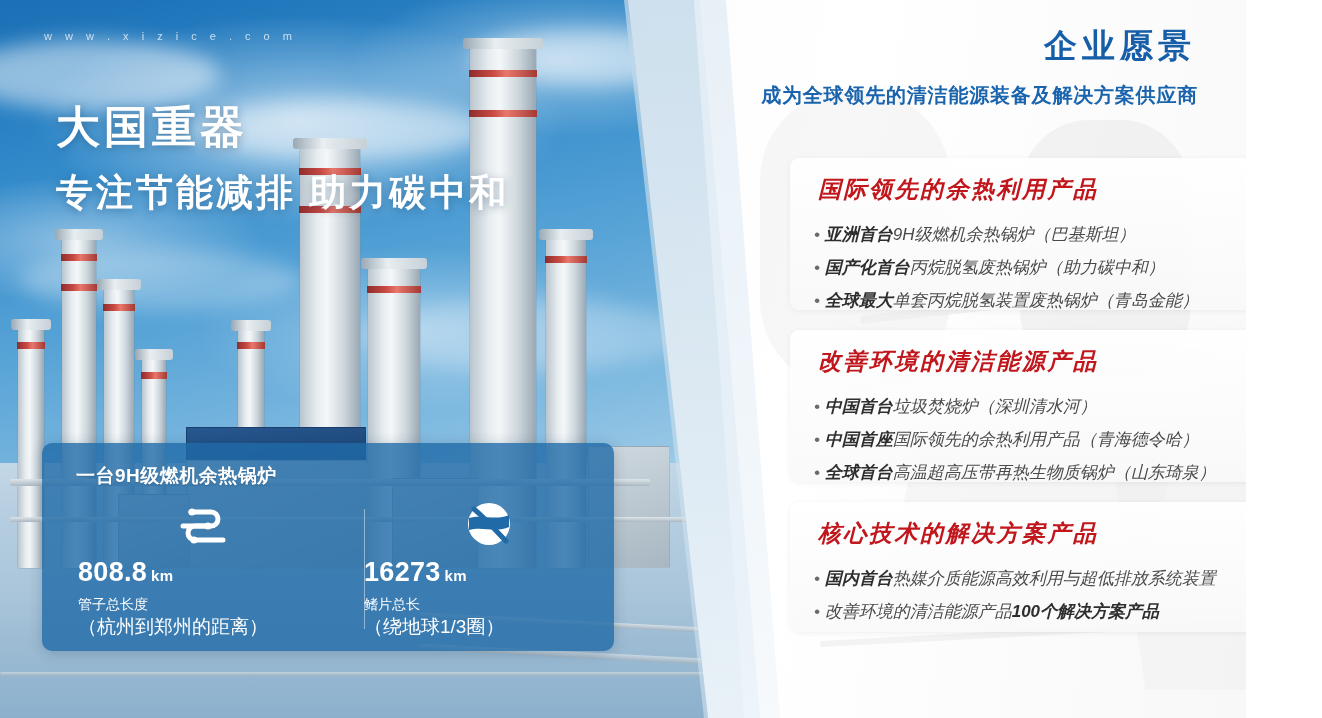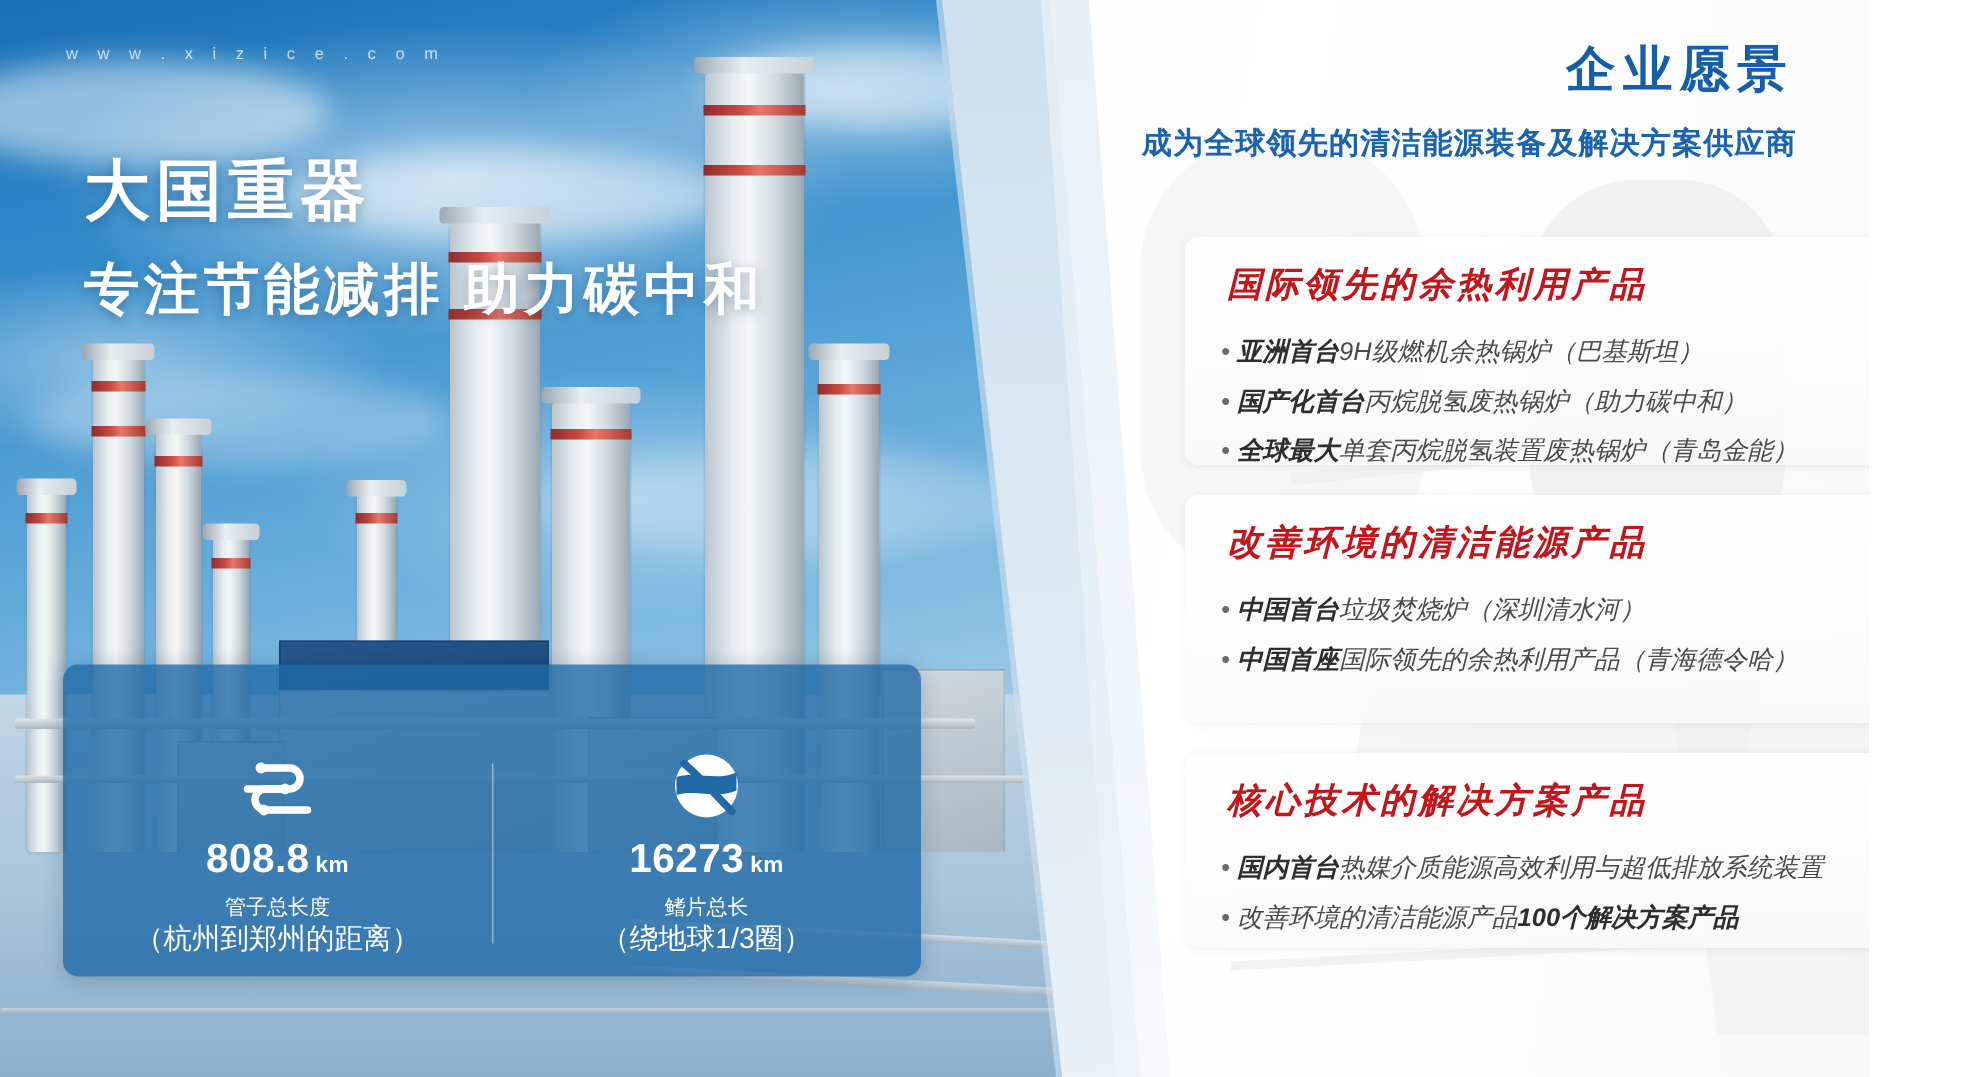--- a/index.html
+++ b/index.html
@@ -77,21 +77,21 @@
     background:rgba(31,106,167,.80);
     border-radius:10px;
     box-shadow:0 2px 14px rgba(10,40,70,.22);
     color:#fff;
   }
   .stats-title{
     position:absolute;left:34px;top:20px;font-size:19px;font-weight:bold;letter-spacing:.5px;
     text-shadow:0 1px 2px rgba(0,0,0,.18);
   }
   .stats-cols{position:absolute;left:0;top:58px;width:572px;display:flex;}
-  .stat{flex:1;position:relative;text-align:center;}
+  .stat{flex:1;position:relative;text-align:left;margin-left:36px;}
   .stat + .stat::before{
     content:"";position:absolute;left:0;top:8px;width:1px;height:120px;background:rgba(255,255,255,.45);
   }
   .stat-icon{height:46px;display:flex;align-items:center;justify-content:center;}
   .stat-value{margin-top:12px;font-size:27px;font-weight:bold;letter-spacing:.3px;line-height:1;}
   .stat-value .unit{font-size:15px;font-weight:bold;margin-left:4px;}
   .stat-l1{margin-top:9px;font-size:14px;line-height:1.35;}
   .stat-l2{font-size:19px;line-height:1.35;}
 
   
@@ -218,20 +218,21 @@
   </div>
 
   <div class="sliver"></div>
   <div class="sliver2"></div>
 
   <div class="url">w w w . x i z i c e . c o m</div>
   <div class="hero1">大国重器</div>
   <div class="hero2">专注节能减排  助力碳中和</div>
 
   <div class="stats">
+    <div class="stats-title">一台9H级燃机余热锅炉</div>
     <div class="stats-cols">
 
       <div class="stat">
         <div class="stat-icon">
           <svg width="52" height="40" viewBox="0 0 52 40" fill="none" stroke="#ffffff" stroke-width="5" stroke-linecap="round">
             <path d="M14 8 H34 a7 7 0 0 1 0 14 H18 a7 7 0 0 0 0 14 H46"></path>
             <path d="M6 22 H30"></path>
             <circle cx="15" cy="8" r="3.6" fill="#fff" stroke="none"></circle>
             <circle cx="31" cy="22" r="3.6" fill="#fff" stroke="none"></circle>
             <circle cx="17" cy="36" r="3.6" fill="#fff" stroke="none"></circle>
@@ -270,20 +271,21 @@
       <div class="bullet"><b>国产化首台</b><span>丙烷脱氢废热锅炉（助力碳中和）</span></div>
       <div class="bullet"><b>全球最大</b><span>单套丙烷脱氢装置废热锅炉（青岛金能）</span></div>
     </div>
   </div>
 
   <div class="card card-2">
     <div class="card-title">改善环境的清洁能源产品</div>
     <div class="bullets">
       <div class="bullet"><b>中国首台</b><span>垃圾焚烧炉（深圳清水河）</span></div>
       <div class="bullet"><b>中国首座</b><span>国际领先的余热利用产品（青海德令哈）</span></div>
+      <div class="bullet"><b>全球首台</b><span>高温超高压带再热生物质锅炉（山东琦泉）</span></div>
     </div>
   </div>
 
   <div class="card card-3">
     <div class="card-title">核心技术的解决方案产品</div>
     <div class="bullets">
       <div class="bullet"><b>国内首台</b><span>热媒介质能源高效利用与超低排放系统装置</span></div>
       <div class="bullet"><span>改善环境的清洁能源产品</span><b>100个解决方案产品</b></div>
     </div>
   </div>

